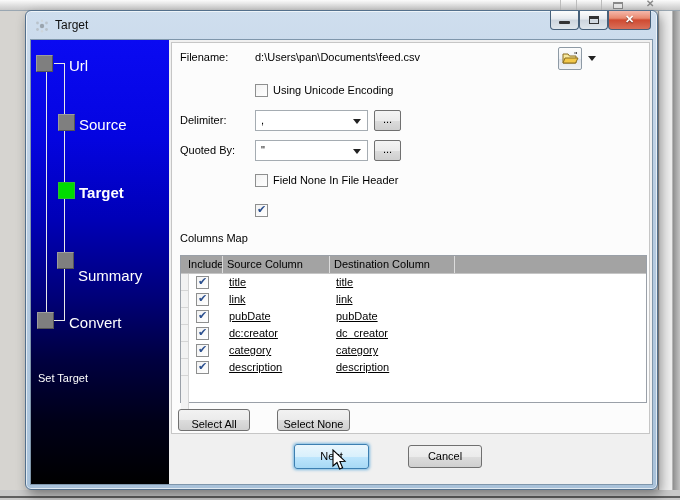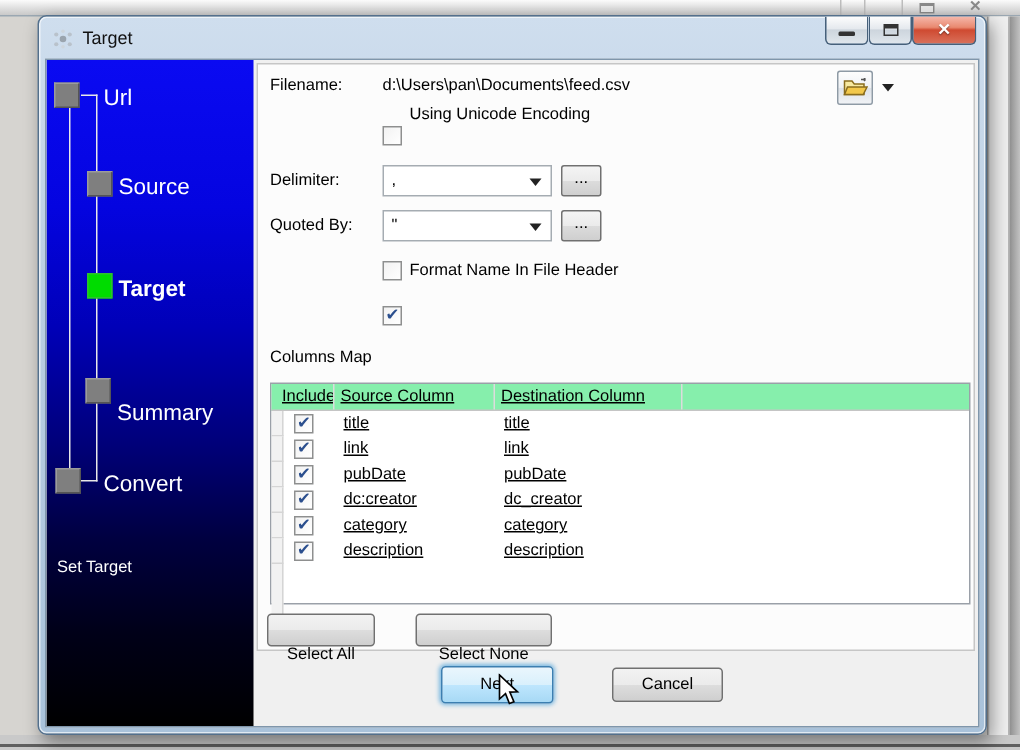--- a/index.html
+++ b/index.html
@@ -63,32 +63,32 @@
   .checkbox.checked::after { content:"✔"; position:absolute; left:1px; top:-2px; font-size:11px; color:#2b4f8e; }
 
   .combo { position:absolute; width:113px; height:21px; background:#fff; border:1px solid #a5acb2; }
   .combo .val { position:absolute; left:5px; top:3px; font-size:11px; }
   .combo .drop-arrow { right:6px; top:8px; }
   .mini-btn { position:absolute; width:27px; height:21px; border:1px solid #707070; border-radius:2px;
     background:linear-gradient(180deg,#f4f4f4,#ebebeb 50%,#dcdcdc 51%,#cfcfcf); text-align:center; line-height:17px; font-size:11px; }
 
   
   .grid { position:absolute; left:8px; top:212px; width:467px; height:148px; border:1px solid #9aa0a8; background:#fff; }
-  .grid-header { display:flex; height:18px; background:#86efac; border-bottom:1px solid #c5c5c5;text-decoration:underline; }
+  .grid-header { display:flex; height:18px; background:#a3a3a3; border-bottom:1px solid #c5c5c5; }
   .grid-header .hcell { border-right:1px solid #dcdcdc; padding:2px 0 0 4px; font-size:11px; color:#000; white-space:nowrap; overflow:hidden; }
   .grid-body { position:relative; }
   .grow { display:flex; height:17px; }
   .sel-cell { width:8px; background:#f2f2f2; border-right:1px solid #d5d5d5; border-bottom:1px solid #d5d5d5; }
   .inc-cell { width:34px; position:relative; }
   .inc-cell .checkbox { left:7px; top:2px; }
   .cell { font-size:11px; padding:2px 0 0 6px; white-space:nowrap; overflow:hidden;text-decoration:underline; }
   .sel-tail { position:absolute; left:0; top:102px; width:8px; height:44px; background:#f2f2f2; border-right:1px solid #d5d5d5; }
 
   .push-btn { position:absolute; height:22px; border:1px solid #707070; border-radius:3px;
-    background:linear-gradient(180deg,#f2f2f2,#ebebeb 50%,#dddddd 51%,#cfcfcf); text-align:center; font-size:11px; padding-top:20px; }
+    background:linear-gradient(180deg,#f2f2f2,#ebebeb 50%,#dddddd 51%,#cfcfcf); text-align:center; font-size:11px; padding-top:8px; }
 
   
   .footer-btn { position:absolute; width:74px; height:23px; border:1px solid #707070; border-radius:3px;
     background:linear-gradient(180deg,#f2f2f2,#ebebeb 50%,#dddddd 51%,#cfcfcf); text-align:center; font-size:11px; padding-top:4px; }
   .footer-btn.focused { width:75px; height:25px; border:1px solid #3c7fb1;
     background:linear-gradient(180deg,#eaf6fd,#d9f0fc 50%,#bee6fd 51%,#a7d9f5);
     box-shadow:0 0 3px 1px #7ab8e0; padding-top:5px; }
 
   .cursor { position:absolute; pointer-events:none; }
 </style>
@@ -169,38 +169,38 @@
         <div class="icon-btn" style="left:386px; top:4px;">
           <svg width="17" height="13" viewBox="0 0 17 13" style="position:absolute;left:3px;top:4px;">
             <path d="M1 2 L6 2 L7.5 4 L14 4 L14 11 L1 11 Z" fill="#f7e9a0" stroke="#8a6d1e" stroke-width="1"></path>
             <path d="M3 6 L16 6 L13.5 11 L1 11 Z" fill="#f2c84b" stroke="#8a6d1e" stroke-width="1"></path>
             <path d="M12 1 L15 1 M15 1 L14 0 M15 1 L14 2" stroke="#555" stroke-width="1" fill="none"></path>
           </svg>
         </div>
         <div class="drop-arrow" style="left:416px; top:13px;"></div>
 
         <div class="checkbox" style="left:83px; top:41px;"></div>
-        <span class="lbl" style="left:101px; top:27px;">Using Unicode Encoding</span>
+        <span class="lbl" style="left:101px; top:41px;">Using Unicode Encoding</span>
 
         <span class="lbl" style="left:8px; top:71px;">Delimiter:</span>
         <div class="combo" style="left:83px; top:67px;">
           <span class="val">,</span>
           <div class="drop-arrow"></div>
         </div>
         <div class="mini-btn" style="left:202px; top:67px;">...</div>
 
         <span class="lbl" style="left:8px; top:101px;">Quoted By:</span>
         <div class="combo" style="left:83px; top:97px;">
           <span class="val">"</span>
           <div class="drop-arrow"></div>
         </div>
         <div class="mini-btn" style="left:202px; top:97px;">...</div>
 
         <div class="checkbox" style="left:83px; top:131px;"></div>
-        <span class="lbl" style="left:101px; top:131px;">Format Name In File Header</span>
+        <span class="lbl" style="left:101px; top:131px;">Field None In File Header</span>
 
         <div class="checkbox checked" style="left:83px; top:161px;"></div>
 
         <span class="lbl" style="left:8px; top:189px;">Columns Map</span>
 
         <div class="grid">
           <div class="grid-header">
             <div class="hcell" style="width:42px; padding-left:7px;">Include</div>
             <div class="hcell" style="width:107px;">Source Column</div>
             <div class="hcell" style="width:125px;">Destination Column</div>
@@ -259,21 +259,21 @@
                 </div>
               <div class="cell" style="width:107px;">description</div>
               <div class="cell" style="width:125px;">description</div>
               <div class="cell" style="width:110px;"></div>
             </div>
             <div class="sel-tail"></div>
           </div>
         </div>
 
         <div class="push-btn" style="left:6px; top:366px; width:72px;">Select All</div>
-        <div class="push-btn" style="left:105px; top:366px; width:91px;">Select None</div>
+        <div class="push-btn" style="left:105px; top:366px; width:73px;">Select None</div>
       </div>
 
       <div class="footer-btn focused" style="left:263px; top:404px;">Next</div>
       <div class="footer-btn" style="left:377px; top:405px;">Cancel</div>
 
       <svg class="cursor" style="left:301px; top:409px;" width="16" height="22" viewBox="0 0 16 22">
         <path d="M1 1 L1 17 L5 13.5 L7.6 20 L10.6 18.8 L7.9 12.4 L13 12.2 Z" fill="#fff" stroke="#000" stroke-width="1.1"></path>
       </svg>
 
     </div>

